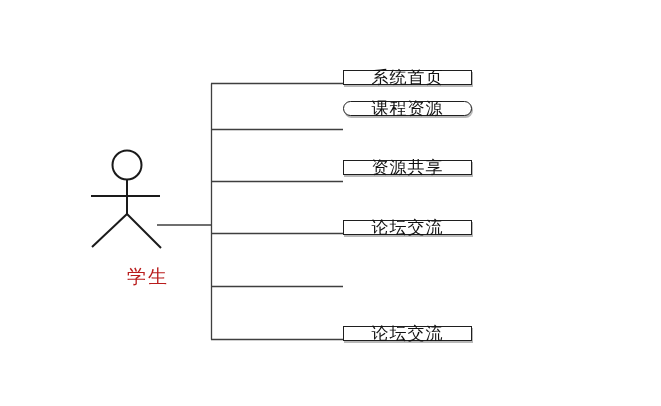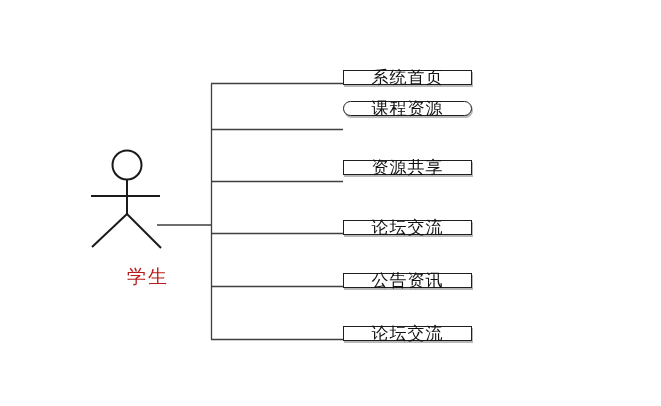--- a/index.html
+++ b/index.html
@@ -90,20 +90,17 @@
   </div>
   <div class="usecase-box box-2">
     <span>课程资源</span>
   </div>
   <div class="usecase-box box-3">
     <span>资源共享</span>
   </div>
   <div class="usecase-box box-4">
     <span>论坛交流</span>
   </div>
-  <div class="usecase-box box-5">
-    <span>公告资讯</span>
-  </div>
   <div class="usecase-box box-6">
     <span>论坛交流</span>
   </div>
 
 </div>
 
 </body></html>

